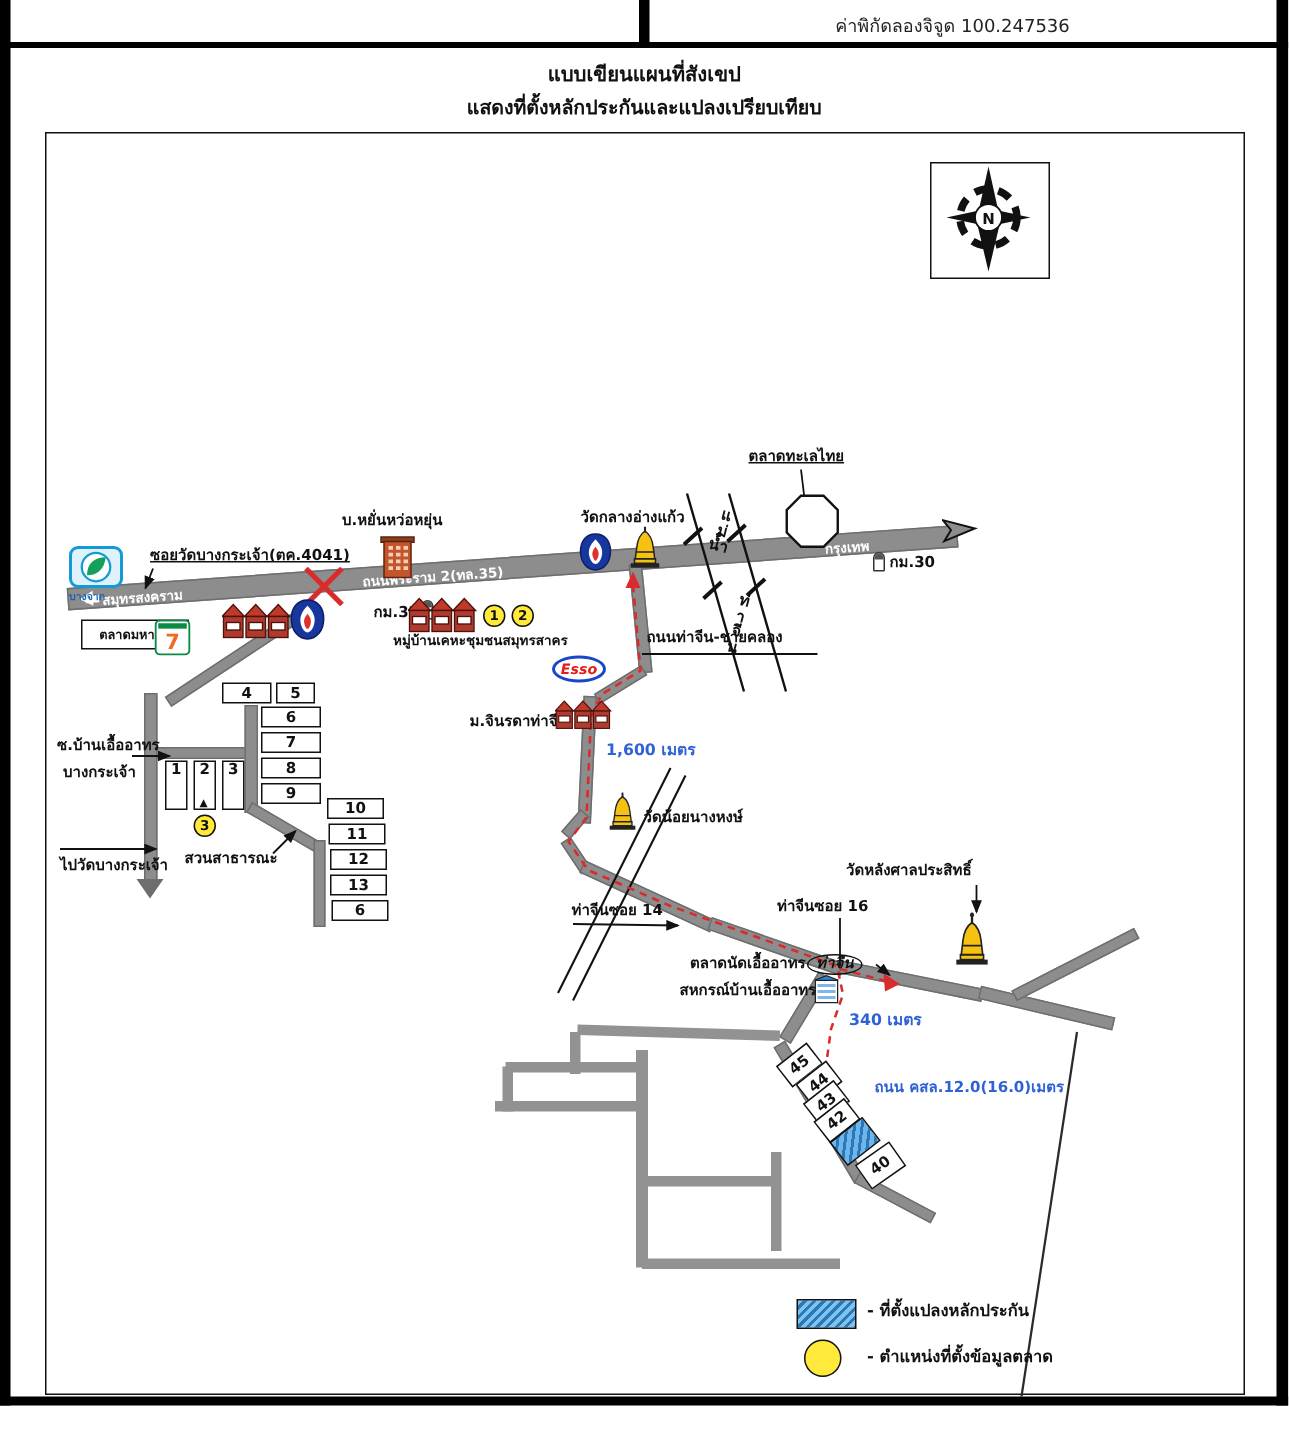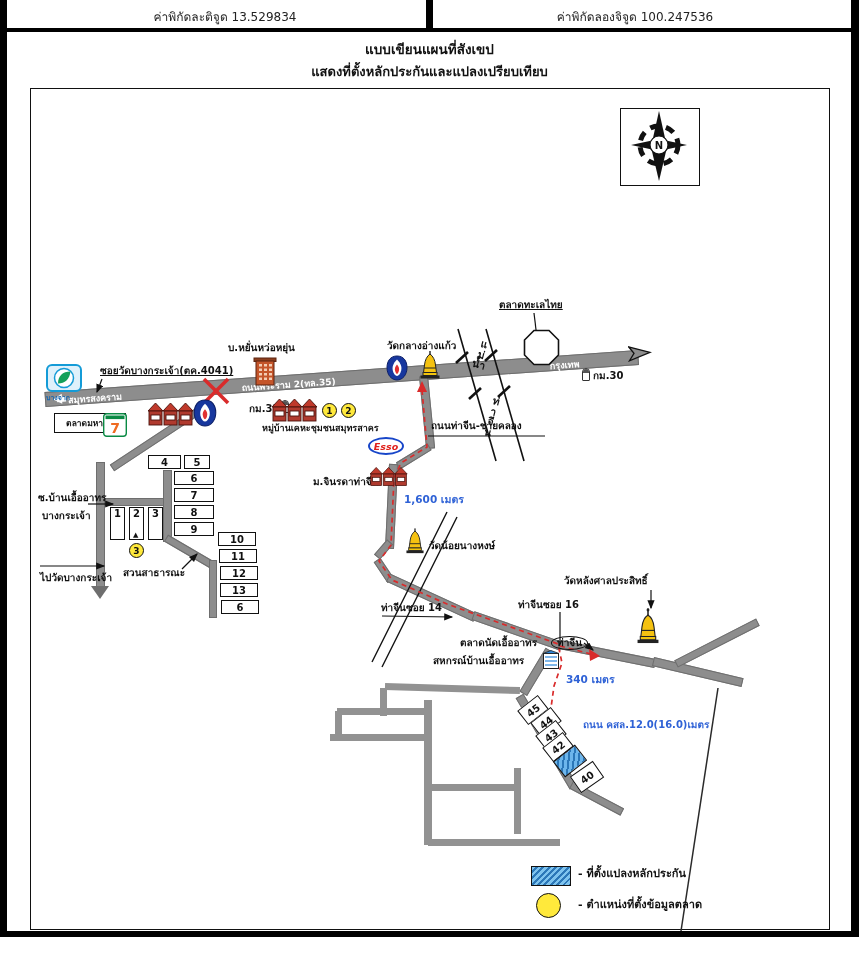--- a/index.html
+++ b/index.html
@@ -16,44 +16,40 @@
   .plot{position:absolute;background:#fff;border:1.6px solid #111;box-sizing:border-box;
         display:flex;align-items:center;justify-content:center;font-weight:700;font-size:10px;}
   .prot{transform:rotate(-38deg);}
   .hatch{background:repeating-linear-gradient(135deg,#6db6ec 0 3px,#2b77b8 3px 5px);}
   .yc{position:absolute;width:15px;height:15px;border-radius:50%;background:#ffe93b;border:1.6px solid #111;
       box-sizing:border-box;display:flex;align-items:center;justify-content:center;font-size:9px;font-weight:700;}
   .box{position:absolute;background:#fff;border:1.5px solid #111;box-sizing:border-box;
        display:flex;align-items:center;justify-content:center;font-weight:700;font-size:8.5px;}
   .vtext{position:absolute;font-weight:700;font-size:10.5px;line-height:10.5px;color:#111;}
   .vtext span{display:block;text-align:center;}
-  .oval{display:inline-block;border:1.5px solid #111;border-radius:50%;padding:0 5px;margin-left:14px;}
+  .oval{display:inline-block;border:1.5px solid #111;border-radius:50%;padding:0 5px;margin-left:1px;font-style:italic;}
   .esso{position:absolute;width:36px;height:18px;background:#fff;border:2.5px solid #1846c9;border-radius:50%;
         box-sizing:border-box;display:flex;align-items:center;justify-content:center;}
   .esso span{color:#e0201b;font-style:italic;font-weight:700;font-size:9.5px;}
   .kmstone{position:absolute;width:8px;height:13px;background:#fff;border:1px solid #333;
            border-radius:4px 4px 1px 1px;box-sizing:border-box;}
   .kmstone i{display:block;height:4px;background:#555;border-radius:3px 3px 0 0;}
   .hdr{position:absolute;font-size:12px;color:#222;text-align:center;}
 </style>
 </head>
 <body>
 
 <div id="page">
 
   <div class="bar" style="left:0;top:0;width:7px;height:937px;"></div>
   <div class="bar" style="left:851px;top:0;width:8px;height:937px;"></div>
   <div class="bar" style="left:426px;top:0;width:7px;height:28px;"></div>
   <div class="bar" style="left:0;top:28px;width:859px;height:4px;"></div>
   <div class="bar" style="left:0;top:931px;width:859px;height:6px;"></div>
 
-  <div class="hdr" style="left:55px;top:7px;width:340px;">
-    <span>ค่าพิกัดละติจูด</span>
-    <span>13.529834</span>
-  </div>
   <div class="hdr" style="left:465px;top:7px;width:340px;">
     <span>ค่าพิกัดลองจิจูด</span>
     <span>100.247536</span>
   </div>
 
   <div class="abs" style="left:0;top:38px;width:859px;text-align:center;font-weight:700;font-size:13.5px;">แบบเขียนแผนที่สังเขป</div>
   <div class="abs" style="left:0;top:61px;width:859px;text-align:center;font-weight:700;font-size:13px;">แสดงที่ตั้งหลักประกันและแปลงเปรียบเทียบ</div>
 
   <div class="abs" style="left:30px;top:88px;width:800px;height:842px;border:1.5px solid #111;box-sizing:border-box;"></div>
 
@@ -380,21 +376,21 @@
     <rect x="3" y="25.5" width="14" height="3" fill="#f1c40f" stroke="#222"></rect>
     <path d="M10,6 C13,8 15,12 15.5,17 L16.5,25.5 L3.5,25.5 L4.5,17 C5,12 7,8 10,6 Z" fill="#f5c211" stroke="#222"></path>
     <line x1="4.2" y1="20" x2="15.8" y2="20" stroke="#222"></line>
     <rect x="9.3" y="0" width="1.4" height="7" fill="#222"></rect>
     <circle cx="10" cy="1.5" r="1.3" fill="#222"></circle>
   </svg>
 
   <div class="lbl" style="left:460px;top:636px;">
     <span>ตลาดนัดเอื้ออาทร</span><span class="oval">ท่าจีน</span>
   </div>
-  <div class="lbl" style="left:433px;top:655px;">สหกรณ์บ้านเอื้ออาทร</div>
+  <div class="lbl" style="left:453px;top:655px;">สหกรณ์บ้านเอื้ออาทร</div>
   <svg class="abs" style="left:543px;top:650px;" width="16" height="19" viewBox="0 0 16 19">
     <rect x="0.5" y="3.5" width="15" height="15" fill="#fff" stroke="#222"></rect>
     <polygon points="0,3.5 8,0.5 16,3.5" fill="#2e86d9" stroke="#222" stroke-width="0.8"></polygon>
     <rect x="2" y="6" width="12" height="2" fill="#7fb7ea"></rect>
     <rect x="2" y="10" width="12" height="2" fill="#7fb7ea"></rect>
     <rect x="2" y="14" width="12" height="2" fill="#7fb7ea"></rect>
   </svg>
   <div class="lblb" style="left:566px;top:671px;">340 เมตร</div>
   <div class="lblb" style="left:583px;top:717px;font-size:10px;">ถนน คสล.12.0(16.0)เมตร</div>
 

